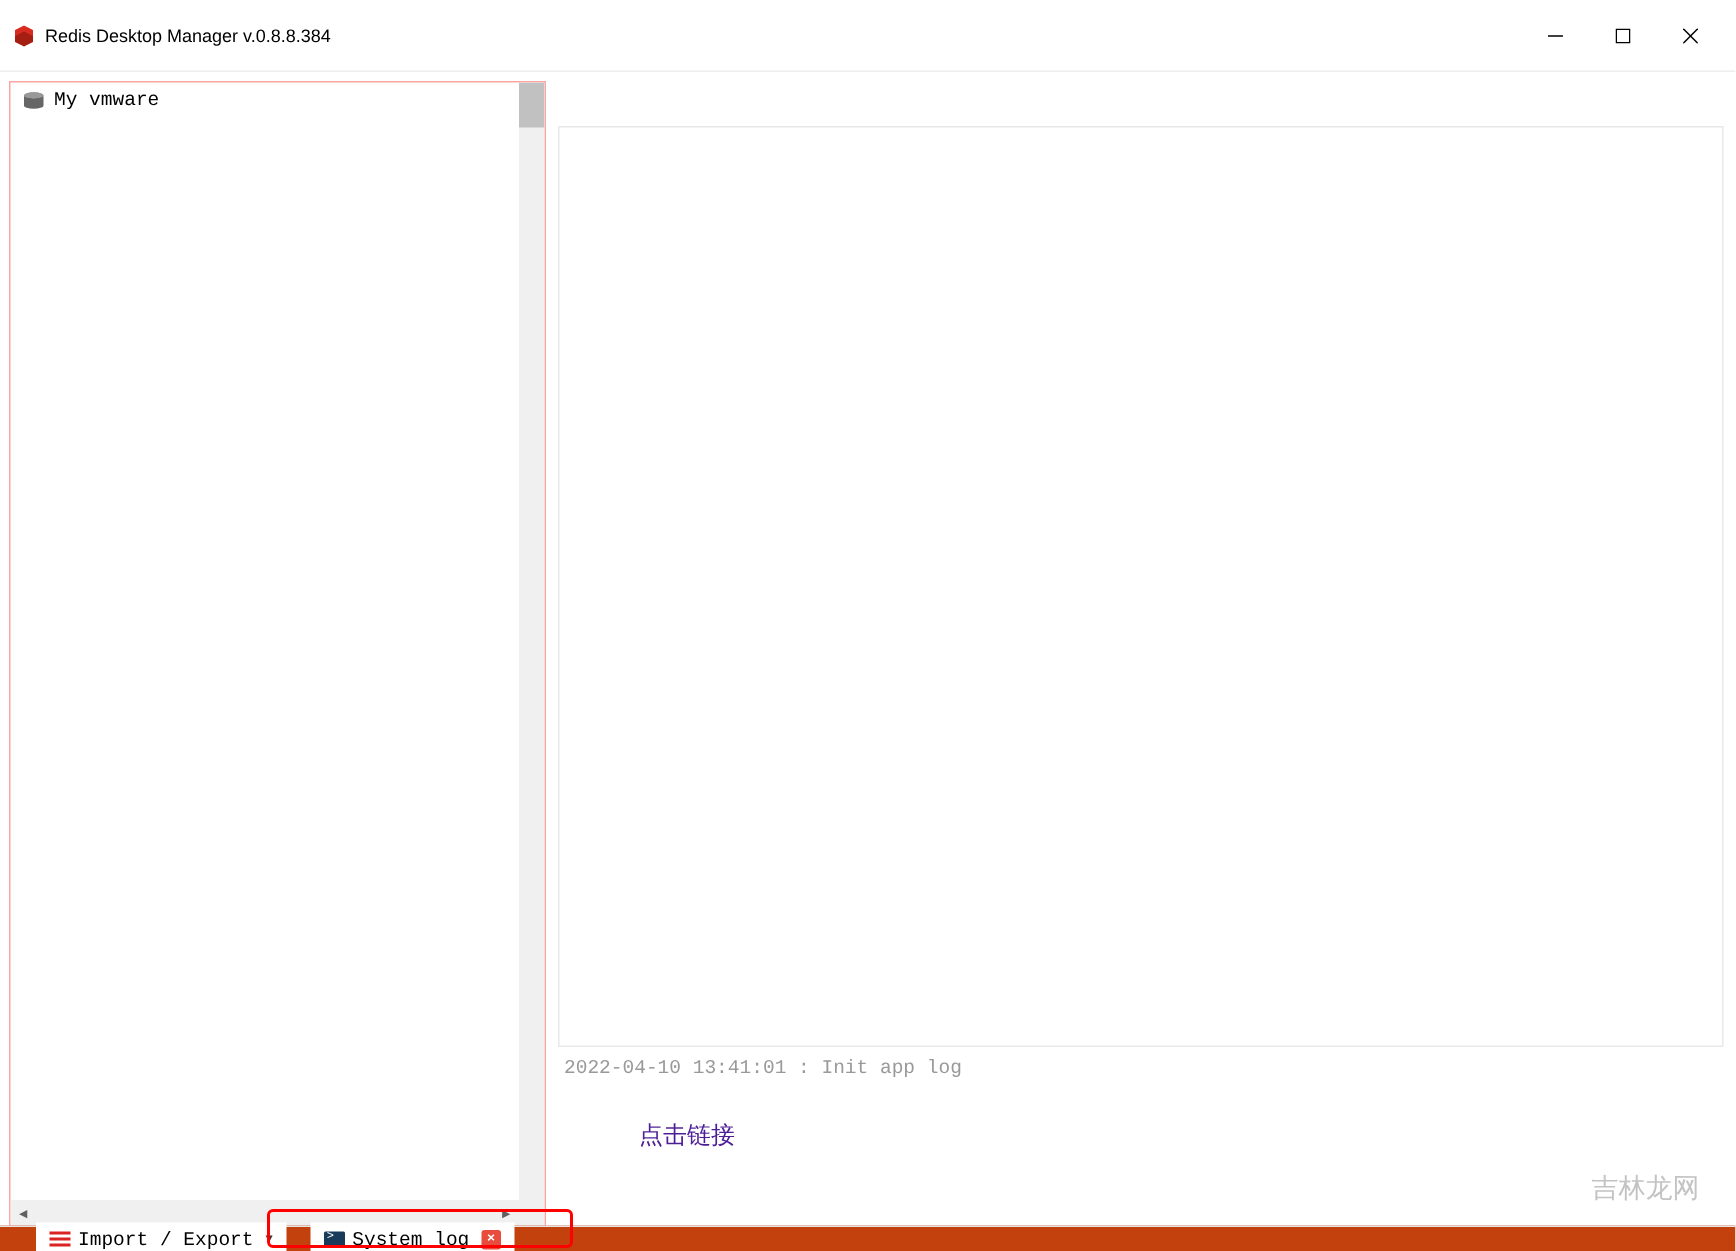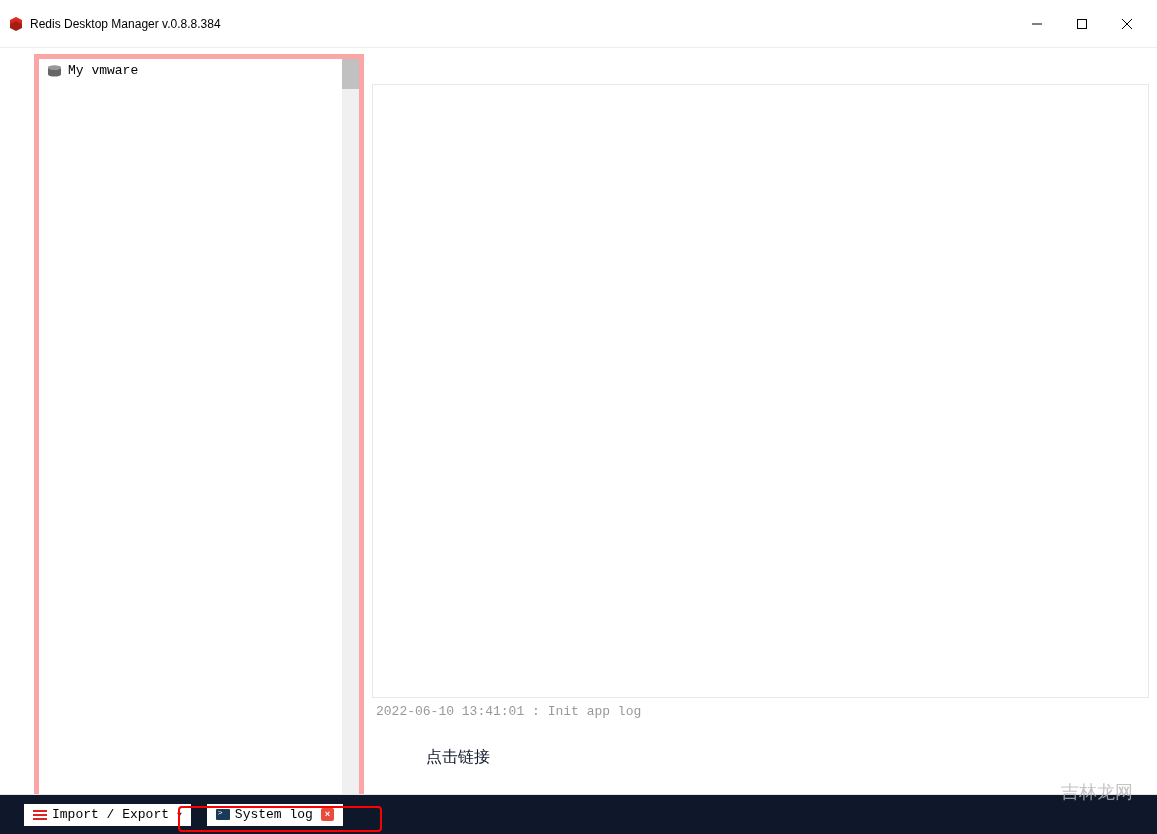--- a/index.html
+++ b/index.html
@@ -40,25 +40,24 @@
   height: calc(834px - 30px - 28px);
 }
 .sidebar {
   width: 370px;
   display: flex;
   flex-direction: column;
   padding: 6px;
 }
 .tree-panel {
   flex: 1;
-  border: 5px solid #fca5a5;
+  border: 1px solid #fca5a5;
   background: #fff;
   position: relative;
   overflow: hidden;
-  margin-left: 28px;
 }
 .tree-scroll-track {
   position: absolute;
   right: 0; top: 0; bottom: 0;
   width: 17px;
   background: #f0f0f0;
 }
 .tree-scroll-thumb {
   position: absolute;
   right: 0; top: 0;
@@ -105,33 +104,33 @@
   margin-top: 30px;
 }
 .log-area {
   height: 120px;
   padding: 6px 4px;
   font-family: "Courier New", monospace;
   font-size: 13px;
   color: #999;
 }
 .annotation {
-  color: #0f172a;
+  color: #4c1d95;
   font-size: 16px;
   font-family: "Microsoft YaHei", sans-serif;
   margin-top: 28px;
   margin-left: 50px;
 }
 .bottom-bar {
   position: absolute;
   bottom: 0; left: 0; right: 0;
-  height: 40px;
-  display: flex;
-  align-items: center;
-  background: #0f172a;
+  height: 17px;
+  display: flex;
+  align-items: center;
+  background: #c2410c;
   border-top: 1px solid #e5e5e5;
   padding: 0 6px;
   gap: 4px;
 }
 .toolbar-btn {
   height: 22px;
   display: flex;
   align-items: center;
   padding: 0 8px;
   border: 1px solid transparent;
@@ -246,21 +245,21 @@
         <div class="harrow">◄</div>
         <div class="htrack"></div>
         <div class="harrow">►</div>
       </div>
     </div>
   </div>
 
   <div class="main-panel">
     <div class="main-upper"></div>
     <div class="log-area">
-      <div>2022-06-10 13:41:01 : Init app log</div>
+      <div>2022-04-10 13:41:01 : Init app log</div>
       <div class="annotation">点击链接</div>
     </div>
   </div>
 </div>
 
 <div class="bottom-bar">
   <div class="toolbar-btn" style="margin-left:18px;">
     <span class="import-export-icon">
         <span></span>
         <span></span>

